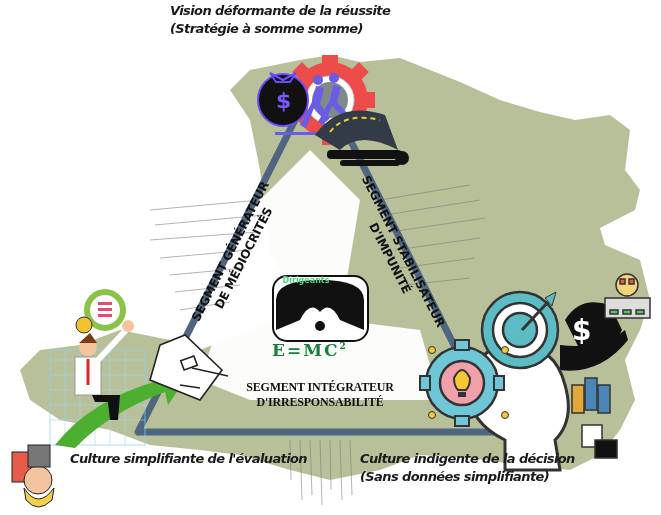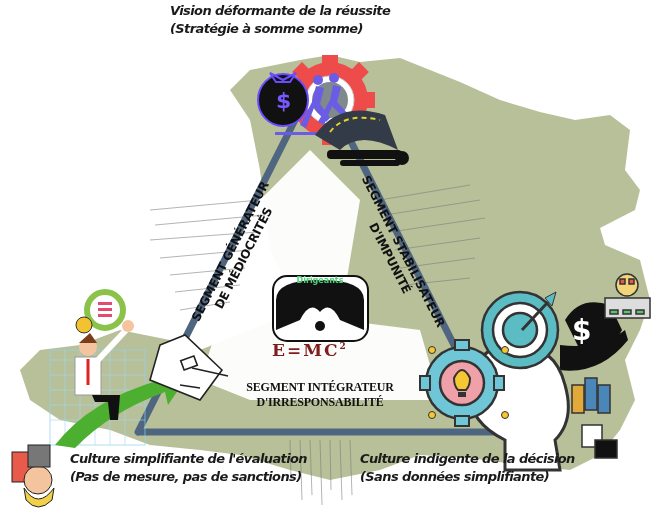--- a/index.html
+++ b/index.html
@@ -176,21 +176,20 @@
     </g>
   </svg>
 
   <div class="cap" style="left:170px;top:2px;width:320px;">
     <div>Vision déformante de la réussite</div>
     <div>(Stratégie à somme somme)</div>
   </div>
 
   <div class="cap" style="left:70px;top:450px;width:280px;">
     <div>Culture simplifiante  de l'évaluation</div>
-    <div>(Pas de mesure, pas de sanctions)</div>
   </div>
 
   <div class="cap" style="left:360px;top:450px;width:240px;">
     <div>Culture indigente de la  décision</div>
     <div>(Sans données simplifiante)</div>
   </div>
 
   <div class="seg" style="left:160px;top:240px;transform:rotate(-63deg);">
     <div>SEGMENT GÉNÉRATEUR</div>
     <div>DE MÉDIOCRITÉS</div>
@@ -199,17 +198,17 @@
   <div class="seg" style="left:312px;top:240px;transform:rotate(63deg);">
     <div>SEGMENT STABILISATEUR</div>
     <div>D'IMPUNITÉ</div>
   </div>
 
   <div class="seg" style="left:230px;top:380px;width:180px;font-size:12px;font-family:Liberation Serif, serif;">
     <div>SEGMENT INTÉGRATEUR</div>
     <div>D'IRRESPONSABILITÉ</div>
   </div>
 
-  <div style="position:absolute;left:290px;top:276px;width:60px;text-align:center;font-family:'DejaVu Sans',sans-serif;font-size:8px;font-weight:bold;color:#4fd27a;">Dirigeants</div>
-  <div style="position:absolute;left:272px;top:340px;font-family:'DejaVu Serif',serif;font-size:17px;font-weight:bold;color:#7f1d1d;letter-spacing:2px;">
+  <div style="position:absolute;left:276px;top:276px;width:60px;text-align:center;font-family:'DejaVu Sans',sans-serif;font-size:8px;font-weight:bold;color:#4fd27a;">Dirigeants</div>
+  <div style="position:absolute;left:272px;top:340px;font-family:'DejaVu Serif',serif;font-size:17px;font-weight:bold;color:#15803d;letter-spacing:2px;">
     <span>E=MC</span><sup style="font-size:9px;">2</sup>
   </div>
 </div>
 
 </body></html>

